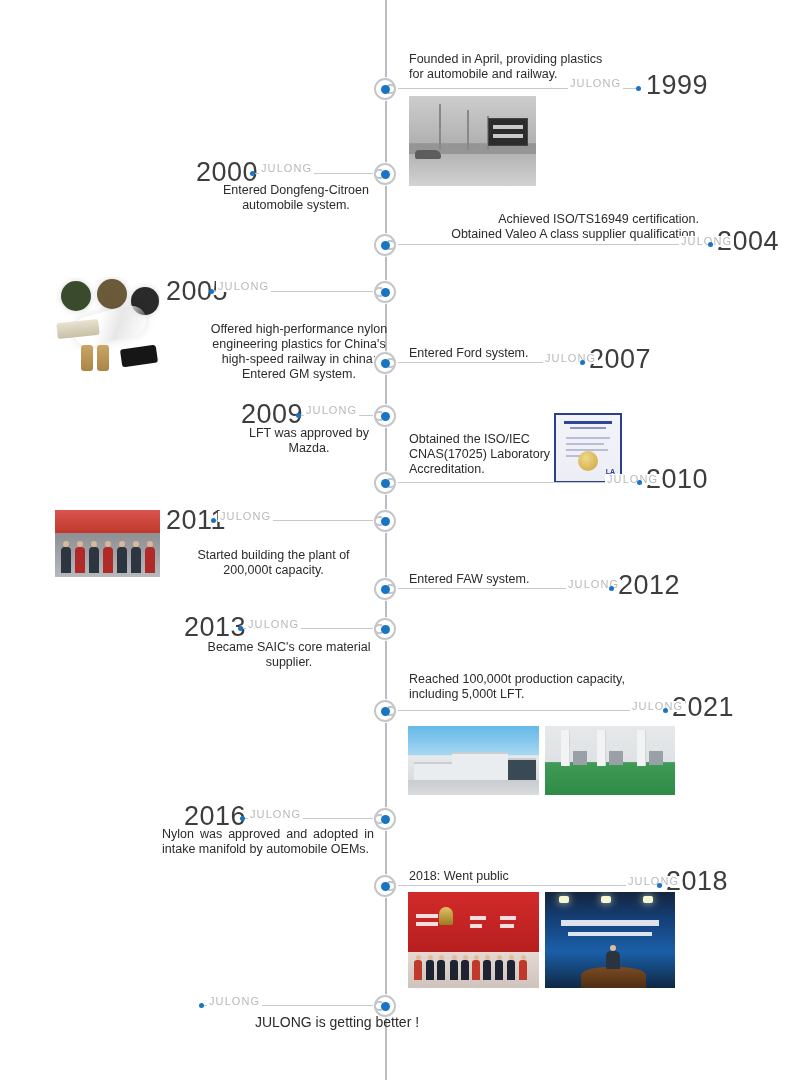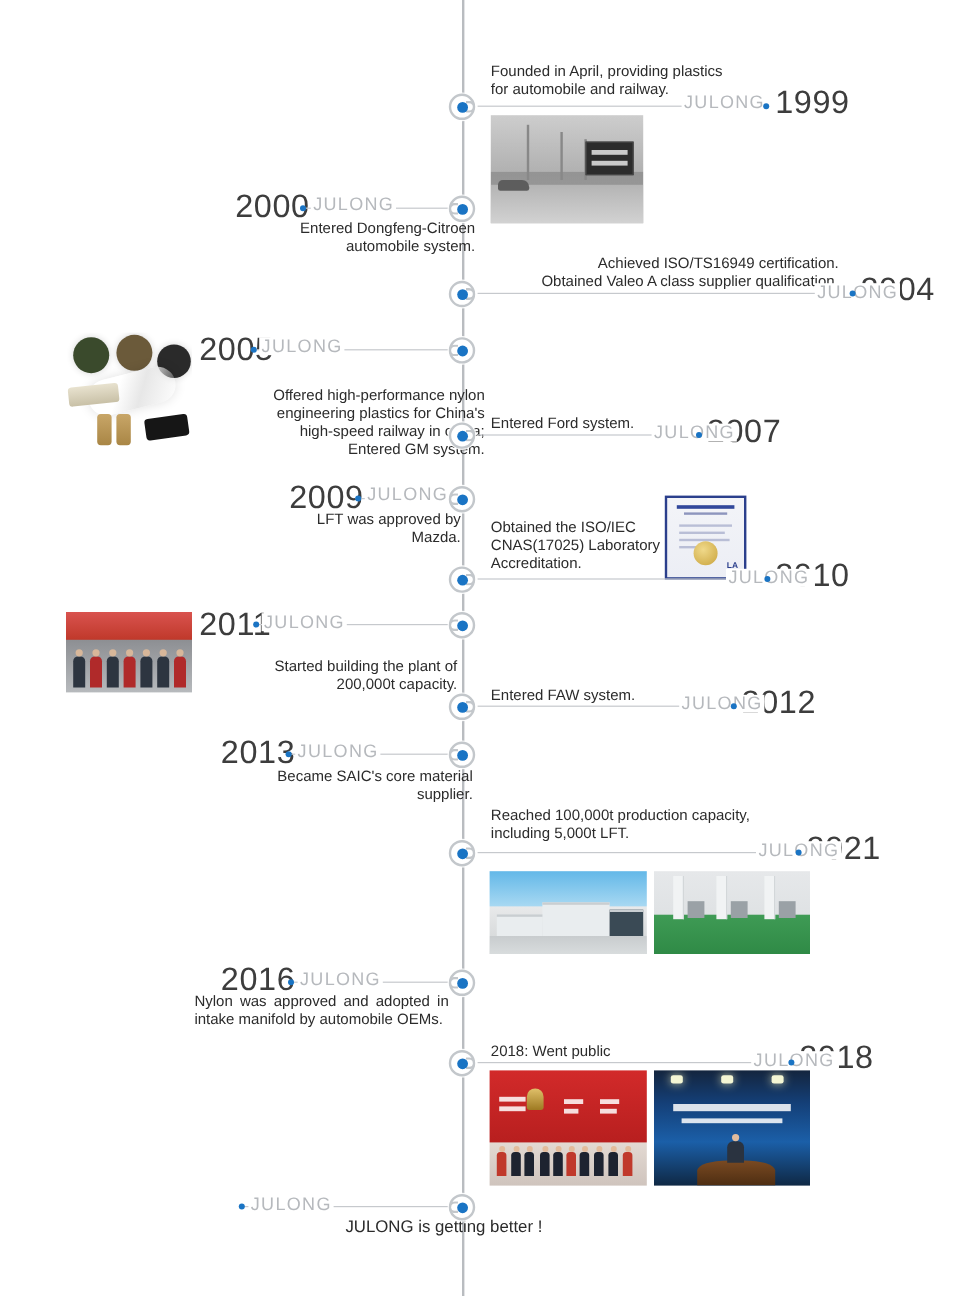--- a/index.html
+++ b/index.html
@@ -88,40 +88,40 @@
     width: 5px;
     height: 5px;
     border-radius: 50%;
     background: #1a74c4;
     z-index: 3;
   }
 
   
   .julong {
     position: absolute;
-    font-size: 15px;
+    font-size: 11px;
     letter-spacing: 1.1px;
     color: #b6b9bd;
     line-height: 1;
     white-space: nowrap;
     background: #ffffff;
     padding: 0 2px;
     z-index: 2;
   }
 
   
   .desc {
     position: absolute;
     font-size: 12.5px;
     line-height: 15px;
     color: #2b2b2b;
     white-space: pre-line;
   }
   .desc.right-side { text-align: left; }
-  .desc.left-side  { text-align: right; }
+  .desc.left-side  { text-align: center; }
   .desc.justify { text-align: justify; }
 
   
   .photo {
     position: absolute;
     overflow: hidden;
     background: #cfd3d6;
   }
 
   

